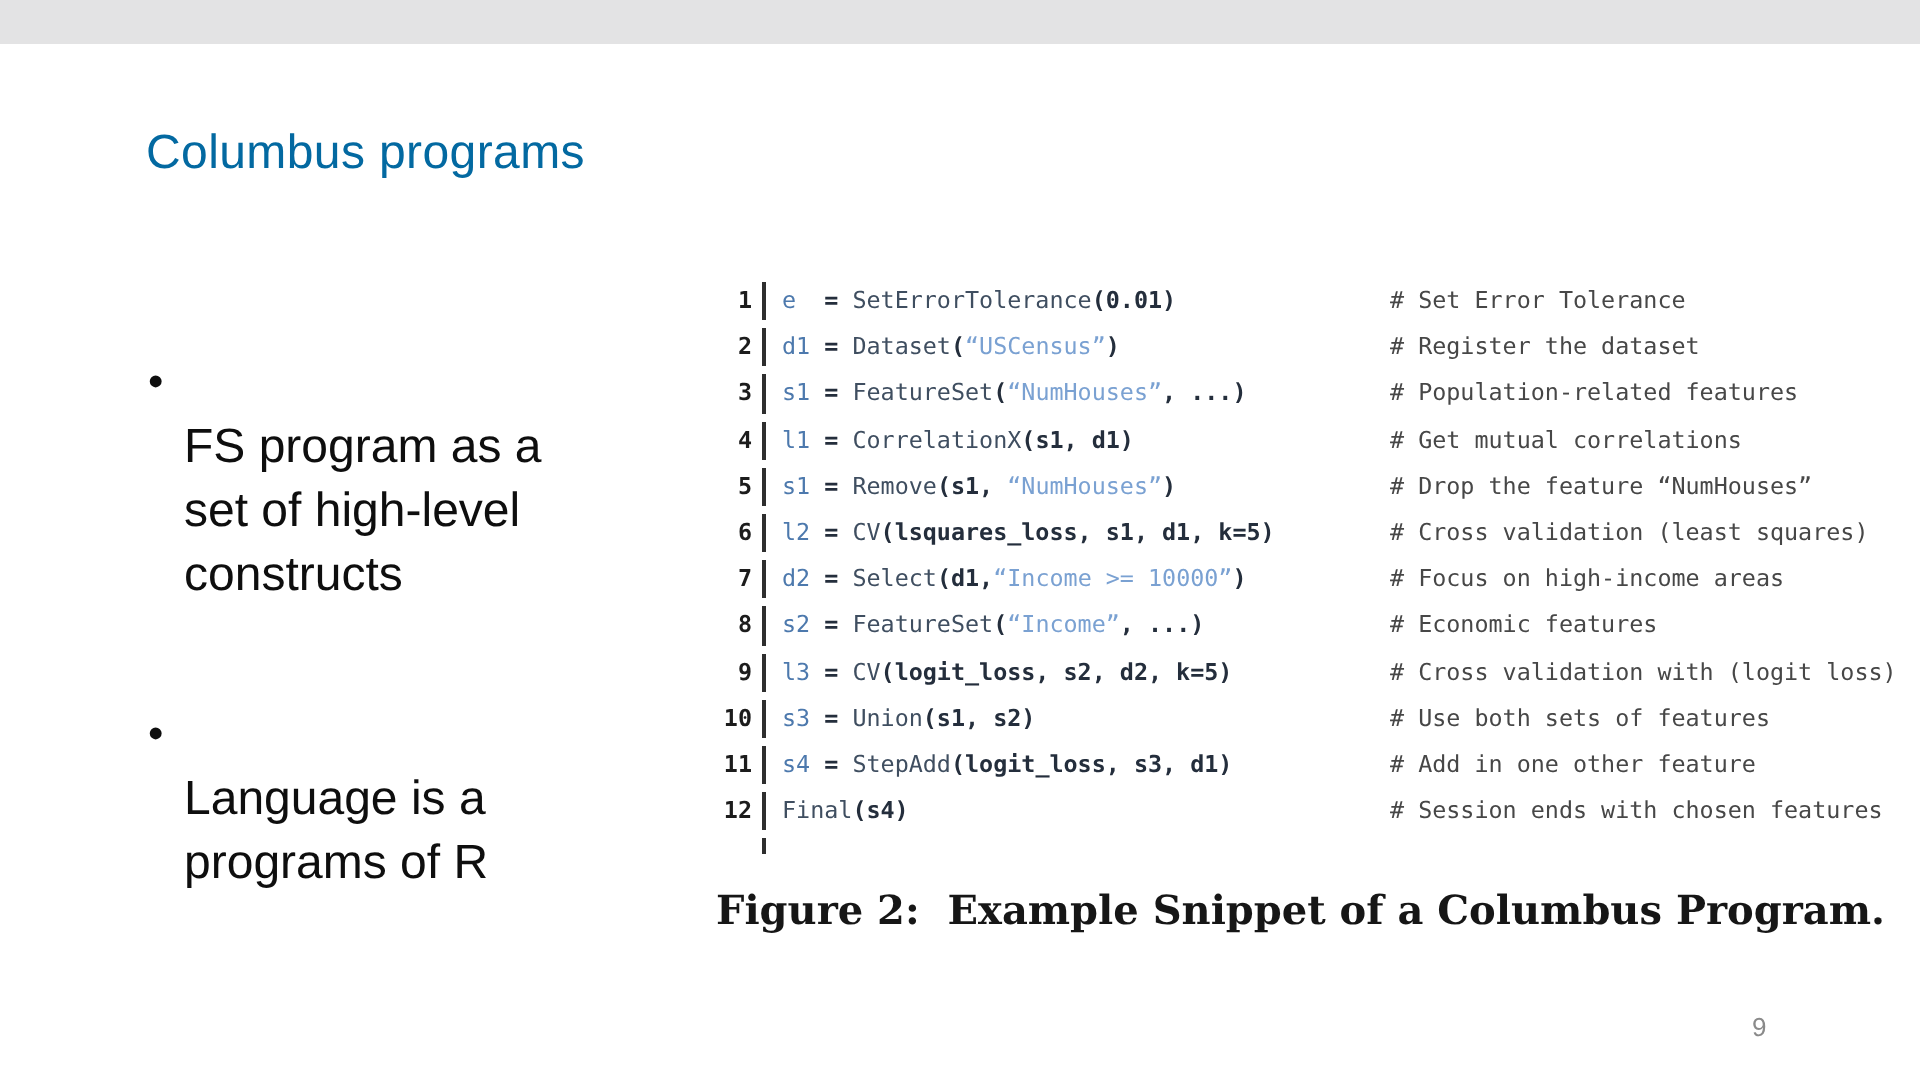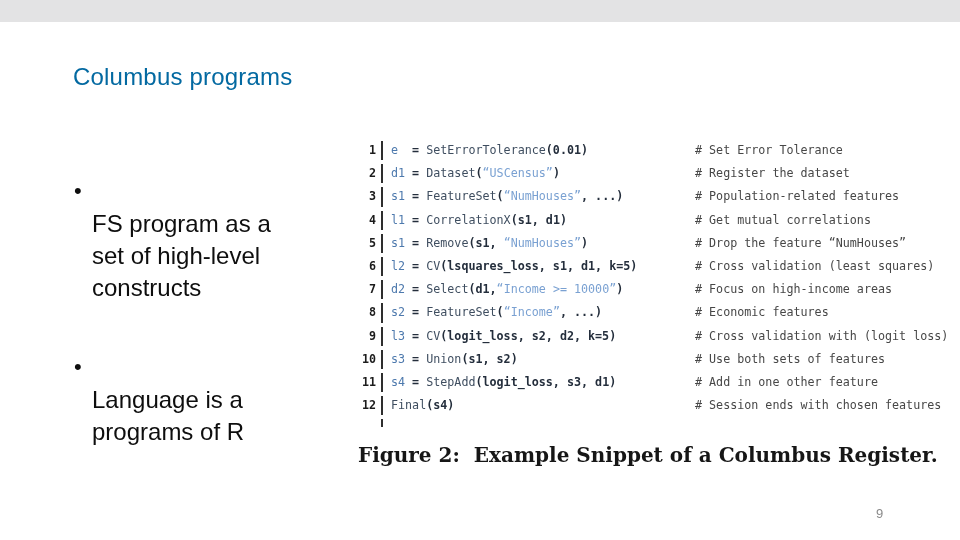--- a/index.html
+++ b/index.html
@@ -82,15 +82,15 @@
     <div class="code-row"><span class="lineno" style="color: rgb(28, 28, 28);">6</span><span class="vbar" style="background: rgb(46, 46, 46);"></span><span class="codetext"><span class="tok-v" style="color: rgb(77, 121, 173);">l2</span><span class="tok-k" style="color: rgb(36, 46, 60);"> = </span><span class="tok-f" style="color: rgb(63, 78, 96);">CV</span><span class="tok-k" style="color: rgb(36, 46, 60);">(lsquares_loss, s1, d1, k=5)</span></span><span class="codecomment" style="color: rgb(71, 71, 71);"># Cross validation (least squares)</span></div>
     <div class="code-row"><span class="lineno" style="color: rgb(28, 28, 28);">7</span><span class="vbar" style="background: rgb(46, 46, 46);"></span><span class="codetext"><span class="tok-v" style="color: rgb(77, 121, 173);">d2</span><span class="tok-k" style="color: rgb(36, 46, 60);"> = </span><span class="tok-f" style="color: rgb(63, 78, 96);">Select</span><span class="tok-k" style="color: rgb(36, 46, 60);">(d1,</span><span class="tok-s" style="color: rgb(122, 161, 210);">“Income &gt;= 10000”</span><span class="tok-k" style="color: rgb(36, 46, 60);">)</span></span><span class="codecomment" style="color: rgb(71, 71, 71);"># Focus on high-income areas</span></div>
     <div class="code-row"><span class="lineno" style="color: rgb(28, 28, 28);">8</span><span class="vbar" style="background: rgb(46, 46, 46);"></span><span class="codetext"><span class="tok-v" style="color: rgb(77, 121, 173);">s2</span><span class="tok-k" style="color: rgb(36, 46, 60);"> = </span><span class="tok-f" style="color: rgb(63, 78, 96);">FeatureSet</span><span class="tok-k" style="color: rgb(36, 46, 60);">(</span><span class="tok-s" style="color: rgb(122, 161, 210);">“Income”</span><span class="tok-k" style="color: rgb(36, 46, 60);">, ...)</span></span><span class="codecomment" style="color: rgb(71, 71, 71);"># Economic features</span></div>
     <div class="code-row"><span class="lineno" style="color: rgb(28, 28, 28);">9</span><span class="vbar" style="background: rgb(46, 46, 46);"></span><span class="codetext"><span class="tok-v" style="color: rgb(77, 121, 173);">l3</span><span class="tok-k" style="color: rgb(36, 46, 60);"> = </span><span class="tok-f" style="color: rgb(63, 78, 96);">CV</span><span class="tok-k" style="color: rgb(36, 46, 60);">(logit_loss, s2, d2, k=5)</span></span><span class="codecomment" style="color: rgb(71, 71, 71);"># Cross validation with (logit loss)</span></div>
     <div class="code-row"><span class="lineno" style="color: rgb(28, 28, 28);">10</span><span class="vbar" style="background: rgb(46, 46, 46);"></span><span class="codetext"><span class="tok-v" style="color: rgb(77, 121, 173);">s3</span><span class="tok-k" style="color: rgb(36, 46, 60);"> = </span><span class="tok-f" style="color: rgb(63, 78, 96);">Union</span><span class="tok-k" style="color: rgb(36, 46, 60);">(s1, s2)</span></span><span class="codecomment" style="color: rgb(71, 71, 71);"># Use both sets of features</span></div>
     <div class="code-row"><span class="lineno" style="color: rgb(28, 28, 28);">11</span><span class="vbar" style="background: rgb(46, 46, 46);"></span><span class="codetext"><span class="tok-v" style="color: rgb(77, 121, 173);">s4</span><span class="tok-k" style="color: rgb(36, 46, 60);"> = </span><span class="tok-f" style="color: rgb(63, 78, 96);">StepAdd</span><span class="tok-k" style="color: rgb(36, 46, 60);">(logit_loss, s3, d1)</span></span><span class="codecomment" style="color: rgb(71, 71, 71);"># Add in one other feature</span></div>
     <div class="code-row"><span class="lineno" style="color: rgb(28, 28, 28);">12</span><span class="vbar" style="background: rgb(46, 46, 46);"></span><span class="codetext"><span class="tok-f" style="color: rgb(63, 78, 96);">Final</span><span class="tok-k" style="color: rgb(36, 46, 60);">(s4)</span></span><span class="codecomment" style="color: rgb(71, 71, 71);"># Session ends with chosen features</span></div>
     <div class="code-row tail"><span class="vbar" style="background: rgb(46, 46, 46);"></span></div>
   </div>
 
-<div class="fig-caption">Figure 2:  Example Snippet of a Columbus Register.</div>
+<div class="fig-caption">Figure 2:  Example Snippet of a Columbus Program.</div>
 
 <div class="page-number">9</div>
 
 </body></html>

